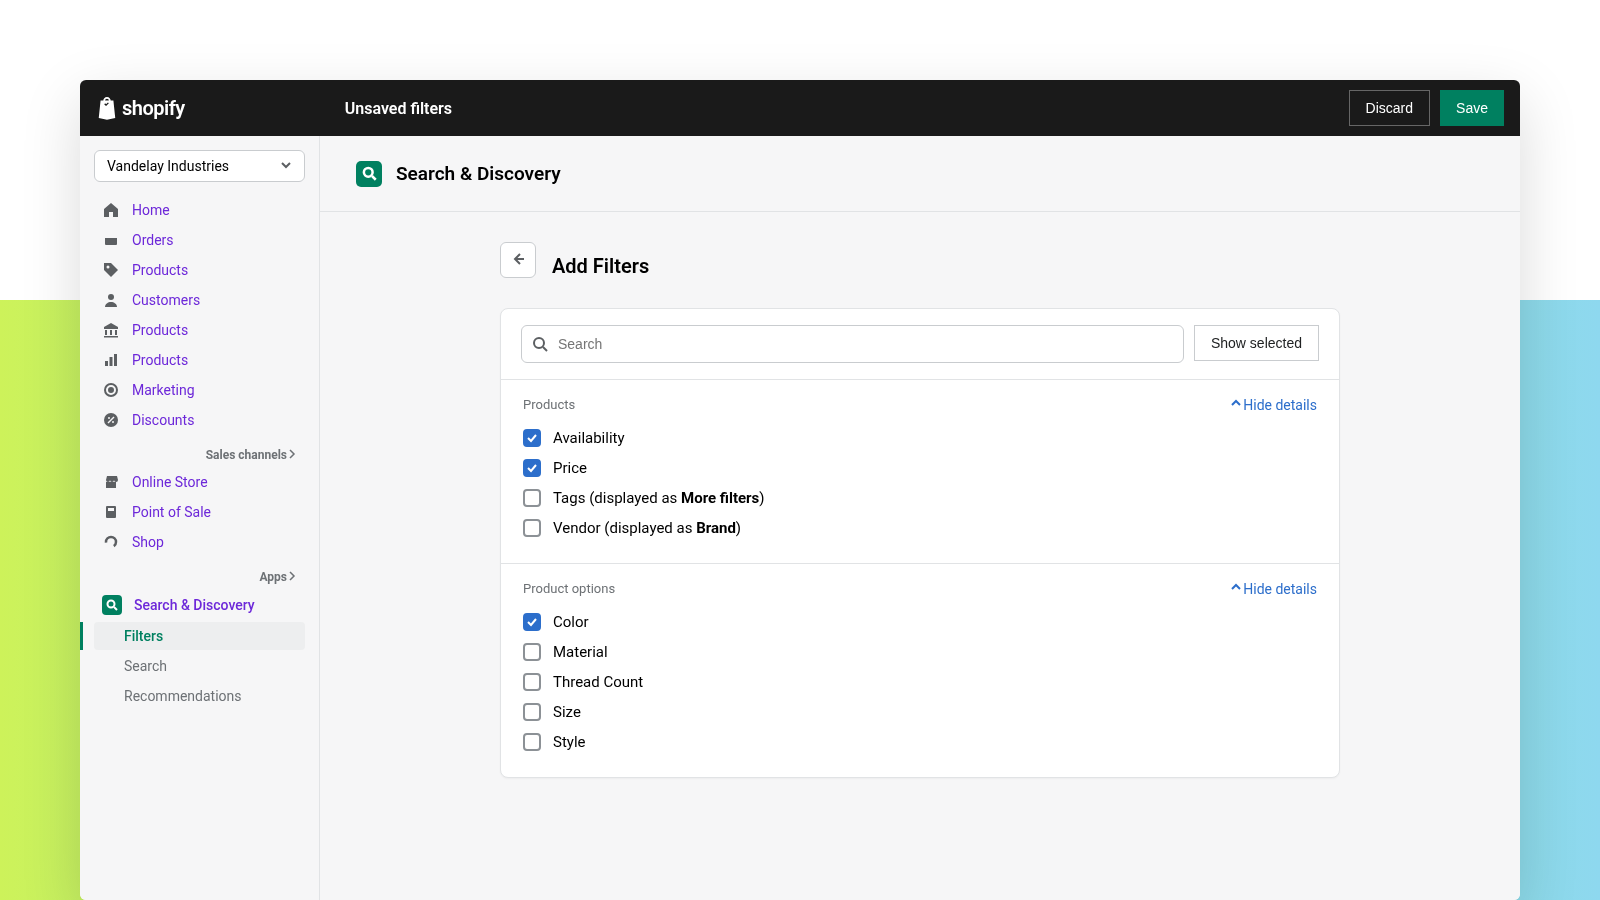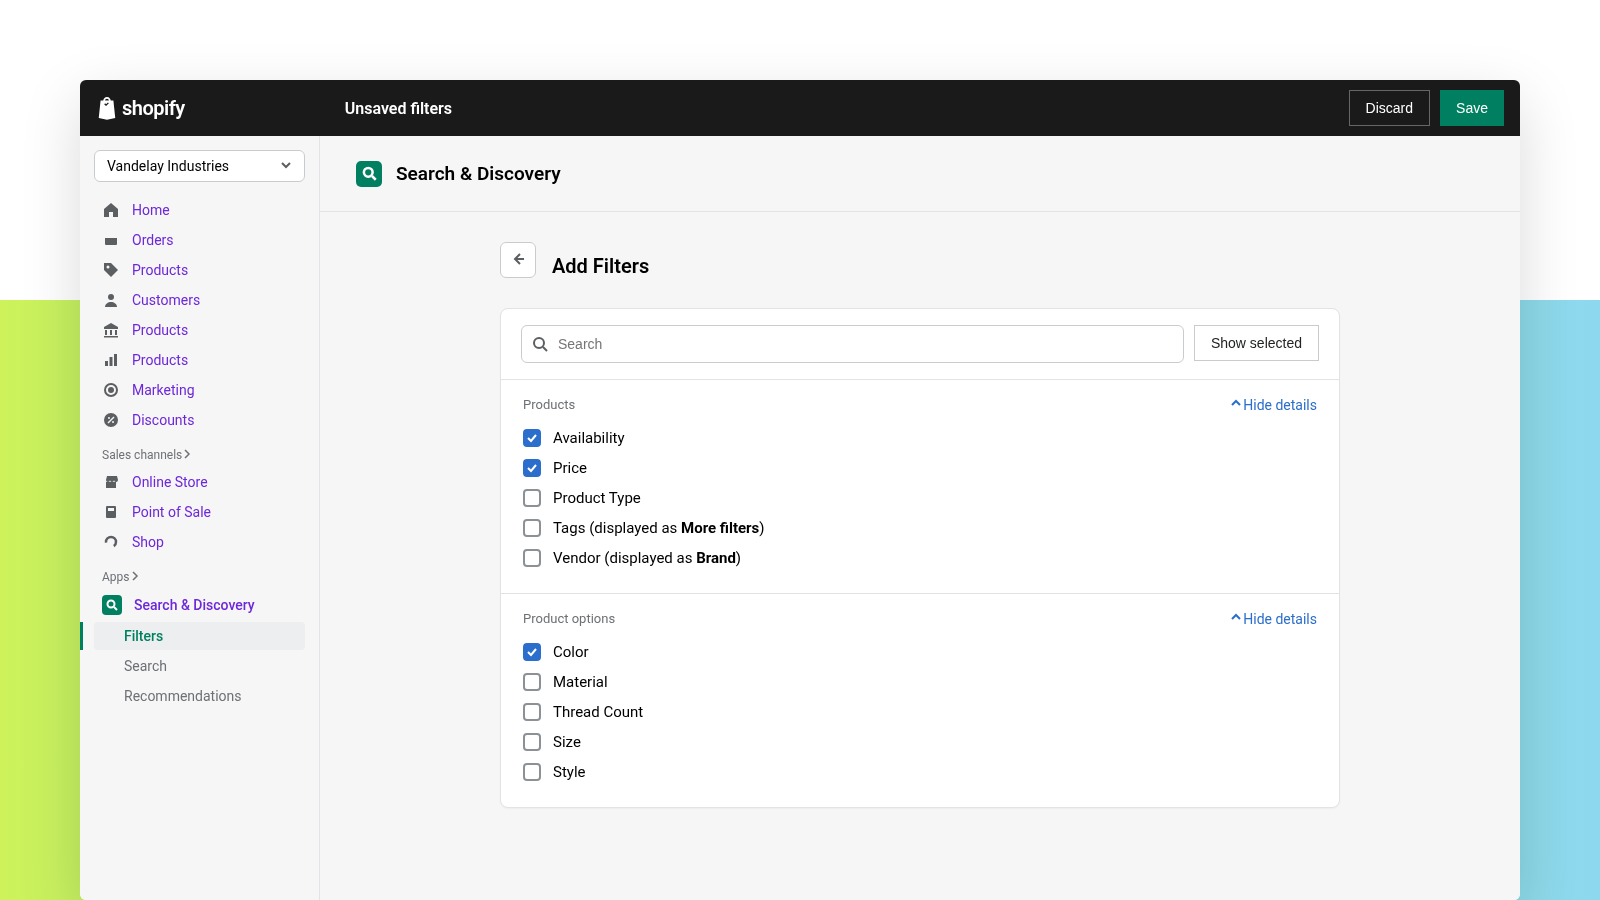--- a/index.html
+++ b/index.html
@@ -82,21 +82,21 @@
   display: flex; align-items: center; gap: 12px;
   padding: 5px 8px; border-radius: 4px;
   color: #6d28d9; cursor: pointer;
 }
 .nav-icon {
   width: 18px; height: 18px; display: flex; align-items: center; justify-content: center;
   color: #5c5f62;
 }
 .section-label {
   font-size: 12px; color: #6d7175; padding: 12px 8px 4px;
-  display: flex; align-items: center; justify-content: flex-start;
+  display: flex; align-items: center; justify-content: flex-end; font-weight: bold;
 }
 .nav-sub {
   padding-left: 30px; font-size: 14px; color: #6d7175;
   height: 28px; display: flex; align-items: center;
   border-radius: 4px;
 }
 .nav-sub.active {
   background: #edeeef; color: #008060; font-weight: 500;
   position: relative;
 }
@@ -407,24 +407,20 @@
             <div class="check-row">
               <span class="checkbox checked">
                   <svg width="12" height="12" viewBox="0 0 12 12">
                     <path d="M2 6l3 3 5-6" stroke="#fff" stroke-width="2" fill="none"></path>
                   </svg>
                 </span>
               <span>Price</span>
             </div>
             <div class="check-row">
               <span class="checkbox"></span>
-              <span>Product Type</span>
-            </div>
-            <div class="check-row">
-              <span class="checkbox"></span>
               <span><span>Tags (displayed as </span><b>More filters</b><span>)</span></span>
             </div>
             <div class="check-row">
               <span class="checkbox"></span>
               <span><span>Vendor (displayed as </span><b>Brand</b><span>)</span></span>
             </div>
           </div>
 
           <div class="group">
             <div class="group-head">

